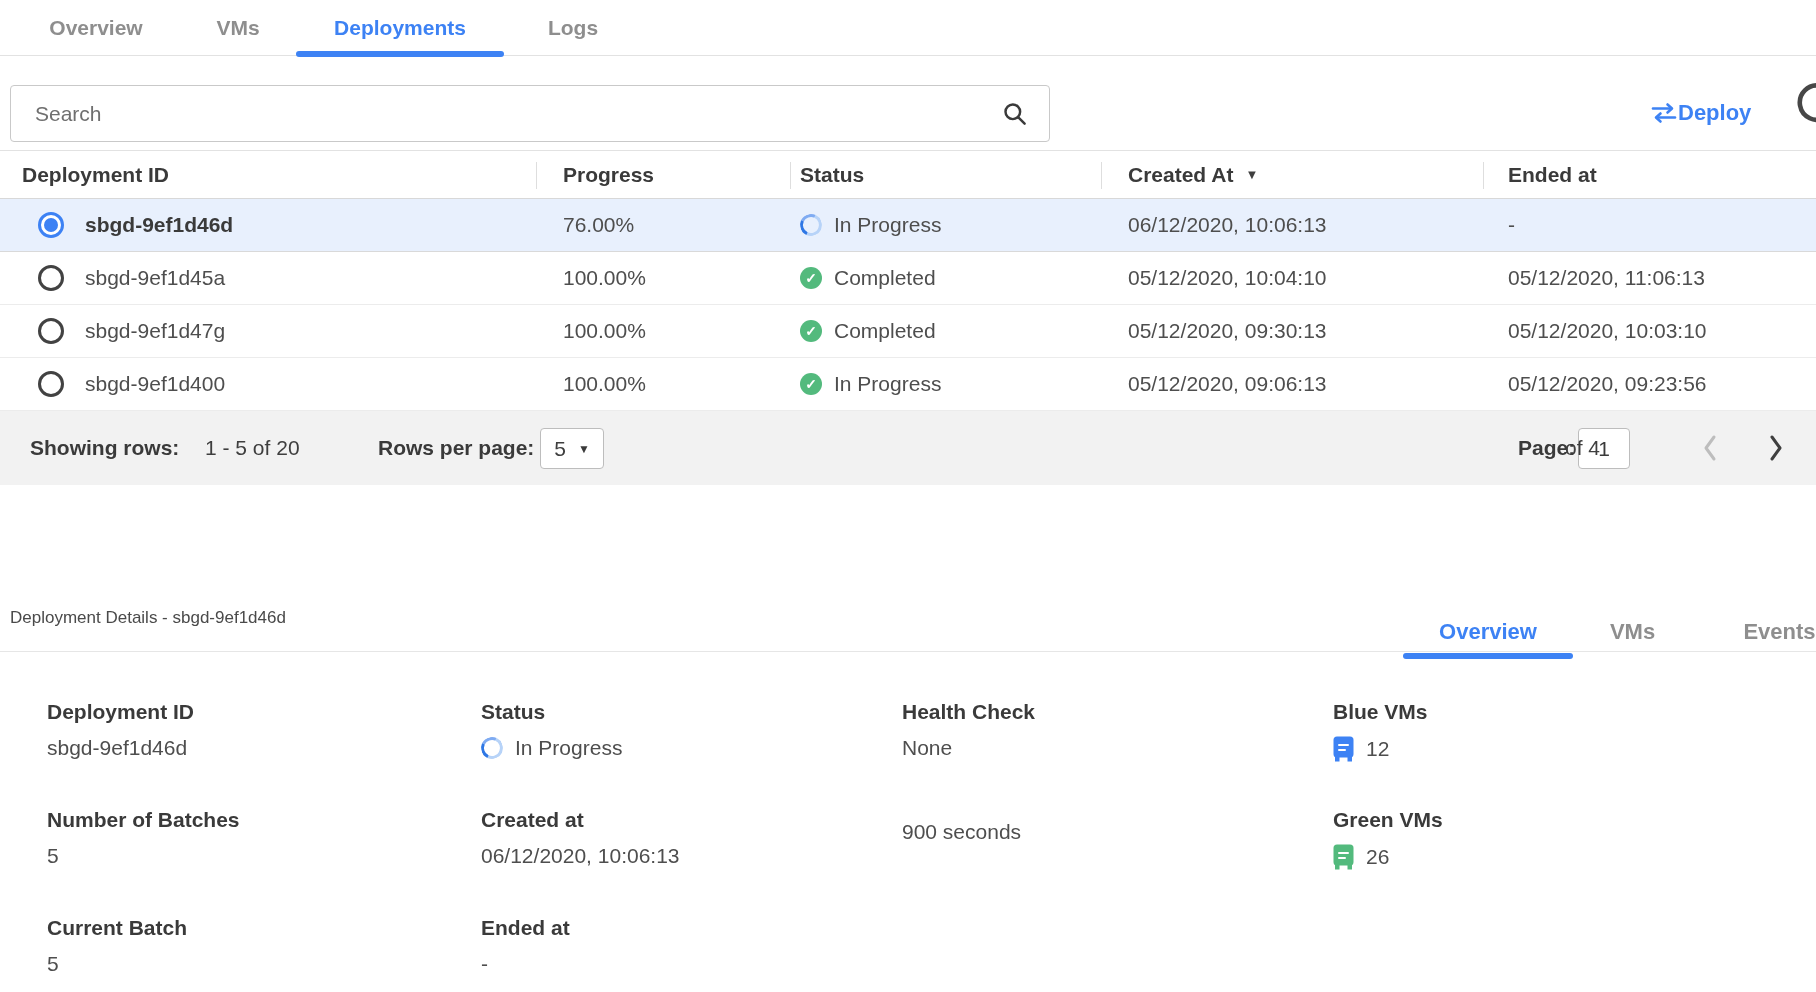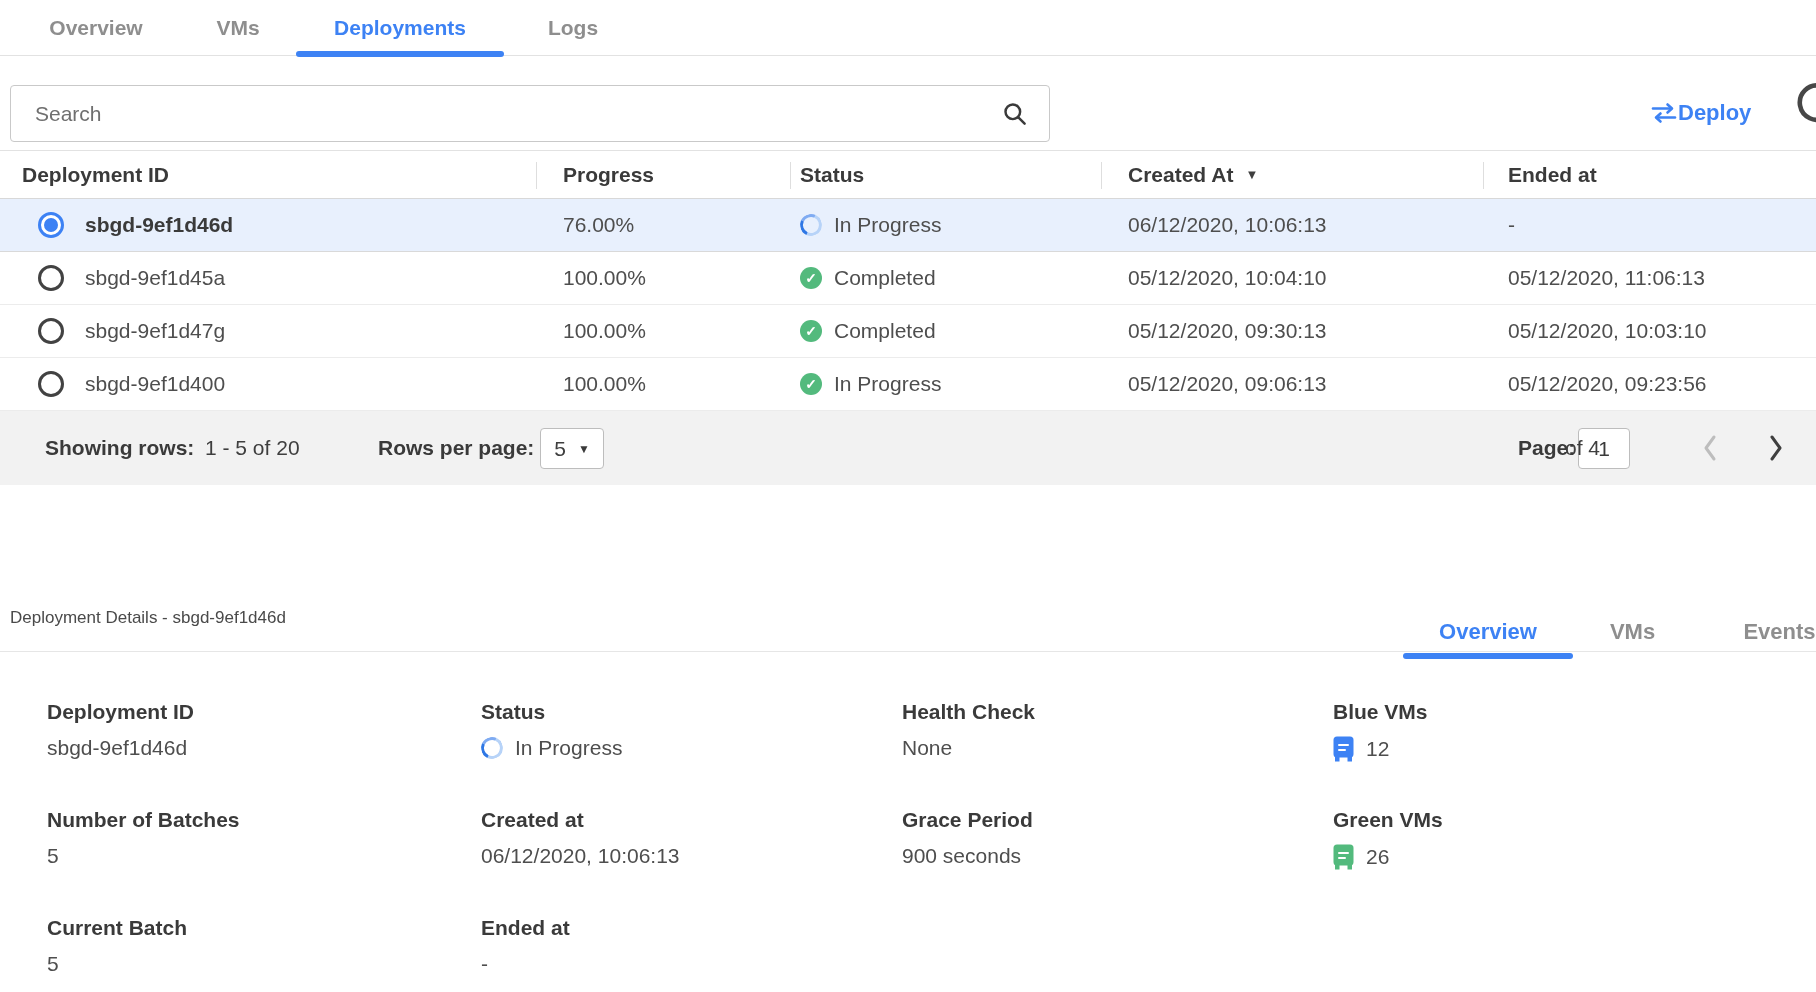--- a/index.html
+++ b/index.html
@@ -200,21 +200,21 @@
       <div class="cell c-status">
         <span class="st-icon st-check">✓</span>
         <span>In Progress</span>
       </div>
       <div class="cell c-created">05/12/2020, 09:06:13</div>
       <div class="cell c-ended">05/12/2020, 09:23:56</div>
     </div>
 
 
     <div class="t-footer">
-      <span class="f-item bold" style="left:45px;">Showing rows:</span>
+      <span class="f-item bold" style="left:30px;">Showing rows:</span>
       <span class="f-item" style="left:205px;">1 - 5 of 20</span>
       <span class="f-item bold" style="left:378px;">Rows per page:</span>
       <div class="f-item rpp-select">
         <span>5</span>
         <span class="caret">▼</span>
       </div>
       <span class="f-item bold" style="left:1518px;">Page:</span>
       <input class="page-input" value="1" style="">
       <span class="f-item" style="left:1565px;">of 4</span>
       <span class="f-item" style="left:1702px;">
@@ -275,21 +275,20 @@
     </div>
     <div class="field">
       <div class="f-label">Number of Batches</div>
       <div class="f-value">5</div>
     </div>
     <div class="field">
       <div class="f-label">Created at</div>
       <div class="f-value">06/12/2020, 10:06:13</div>
     </div>
     <div class="field">
-      <div class="f-label">Grace Period</div>
       <div class="f-value">900 seconds</div>
     </div>
     <div class="field">
       <div class="f-label">Green VMs</div>
       <div class="f-value">
         <svg class="vm-icon" width="21" height="26" viewBox="0 0 21 26">
           <rect x="0.5" y="0.5" width="20" height="21" rx="3.5" fill="#53ba7d"></rect>
           <rect x="2" y="21" width="4.5" height="4.5" fill="#53ba7d"></rect>
           <rect x="14.5" y="21" width="4.5" height="4.5" fill="#53ba7d"></rect>
           <line x1="6" y1="9" x2="15" y2="9" stroke="#fff" stroke-width="2" stroke-linecap="round"></line>

